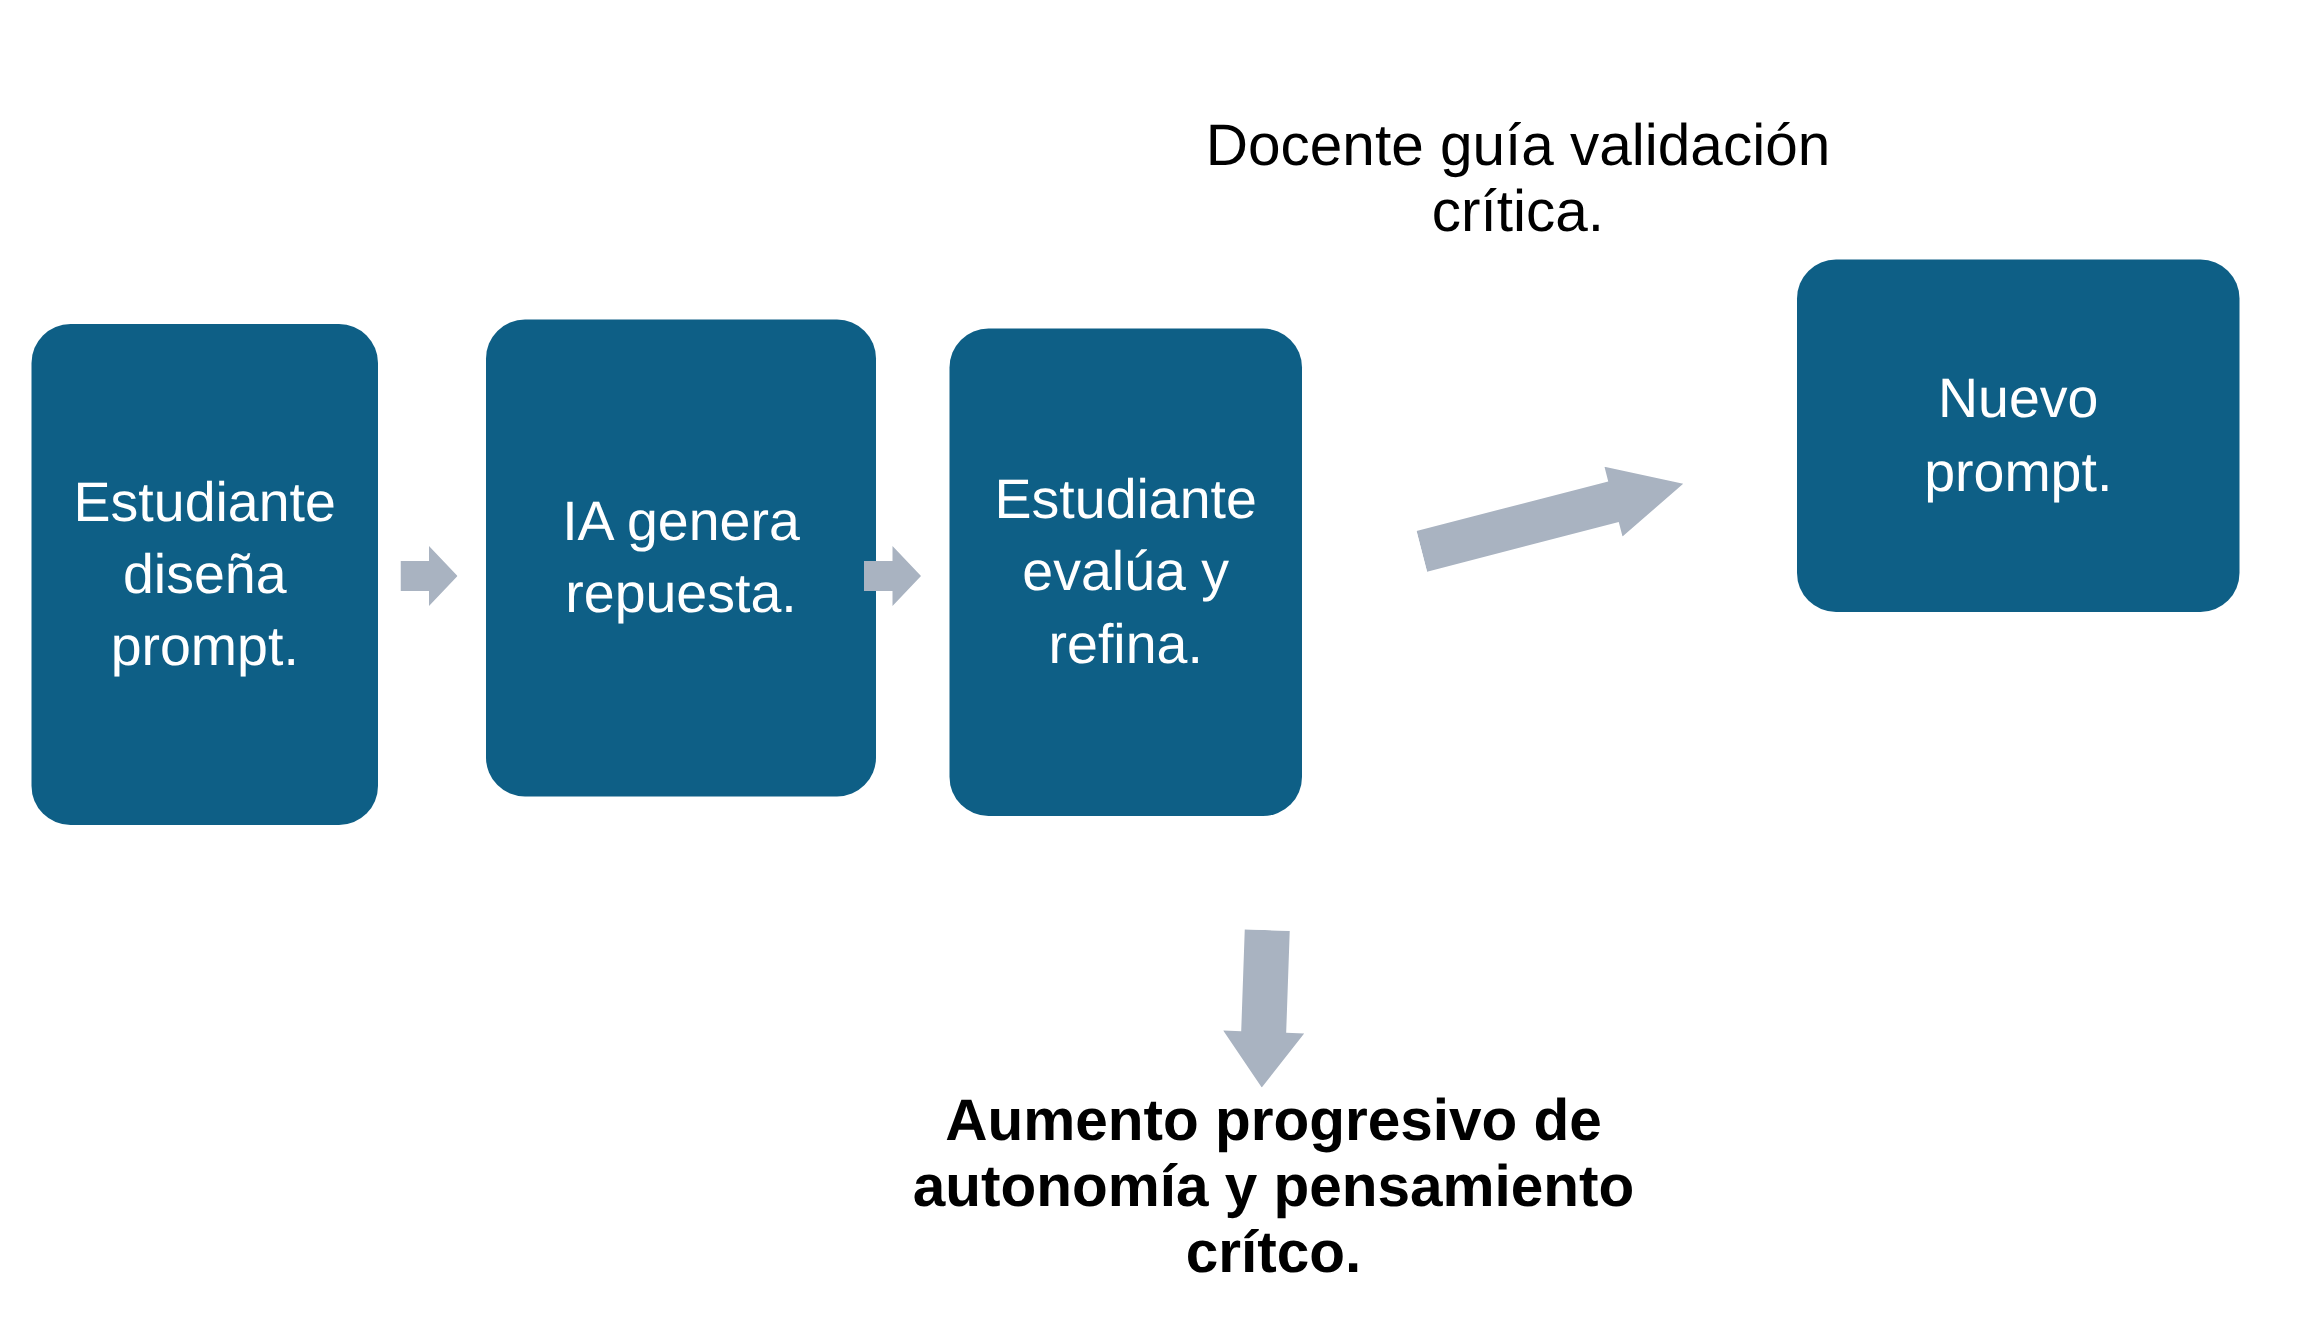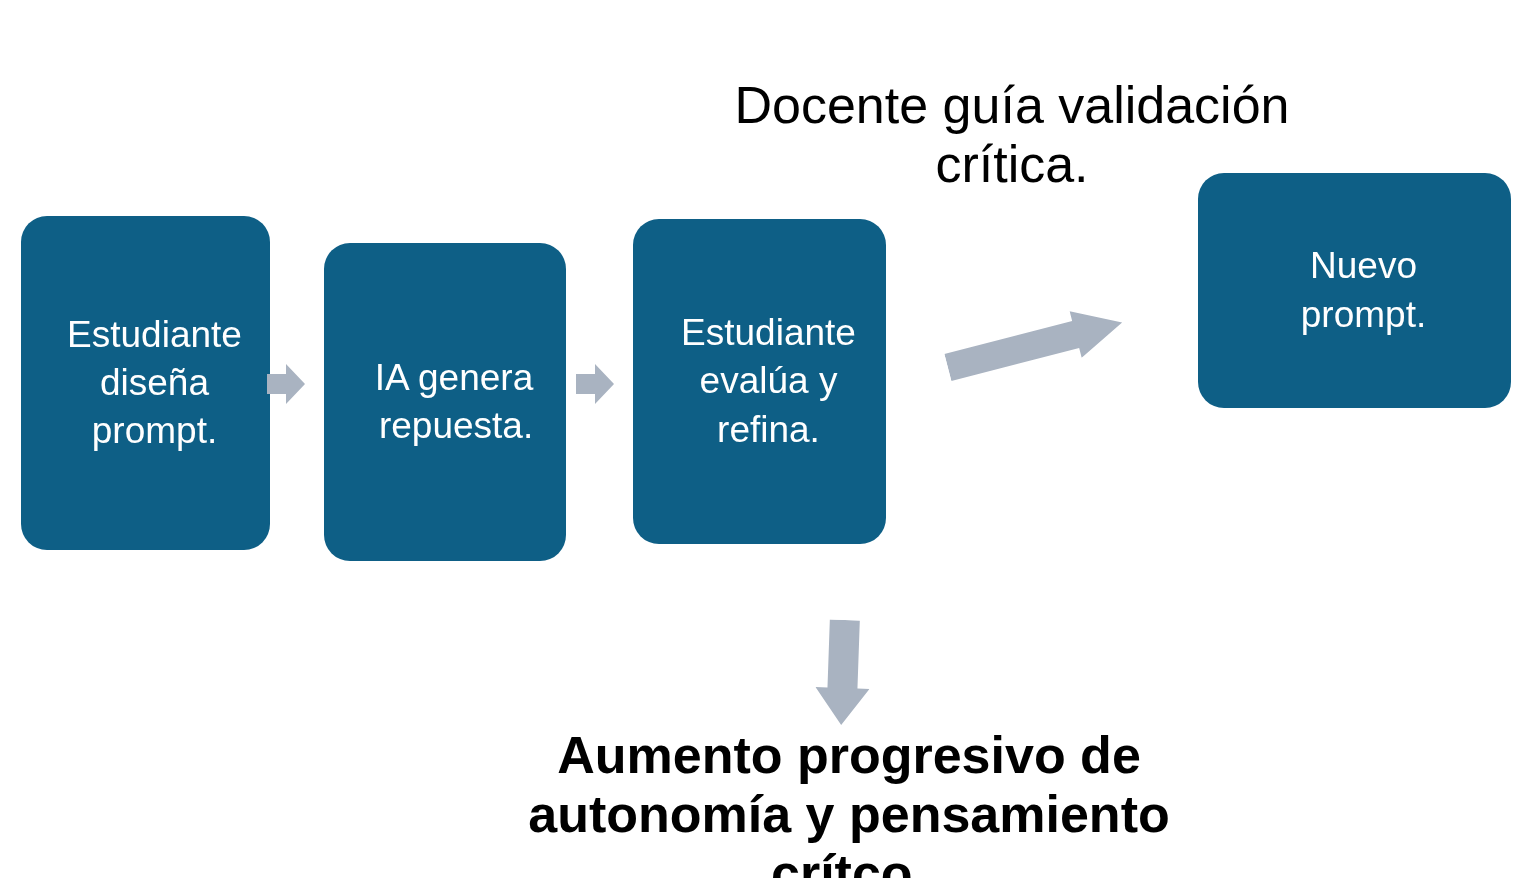--- a/index.html
+++ b/index.html
@@ -11,21 +11,21 @@
     width: 1536px;
     height: 878px;
     background: var(--page-bg, #ffffff);
     font-family: "Liberation Sans", sans-serif;
     overflow: hidden;
   }
   .note {
     position: absolute;
     text-align: center;
     color: var(--note-text, #000000);
-    font-size: 52px;
+    font-size: 39px;
     line-height: 1.13;
     white-space: pre-line;
   }
   #note-top {
     left: 712px;
     top: 76px;
     width: 600px;
   }
   #note-bottom {
     left: 499px;
@@ -38,24 +38,23 @@
     background: var(--box-fill, #0E5F86);
     border-radius: 26px;
     display: flex;
     align-items: center;
     justify-content: center;
     color: var(--box-text, #ffffff);
     font-size: 37px;
     line-height: 1.3;
     text-align: center;
     white-space: pre-line;
-    padding-left: 18px;
   }
   #step-1-box { left: 21px;   top: 216px; width: 231px; height: 334px; }
-  #step-2-box { left: 324px;  top: 243px; width: 224px; height: 318px; text-align: right; }
+  #step-2-box { left: 324px;  top: 213px; width: 260px; height: 318px; }
   #step-3-box { left: 633px;  top: 219px; width: 235px; height: 325px; }
   #step-4-box { left: 1198px; top: 173px; width: 295px; height: 235px; }
 
   .arrow {
     position: absolute;
   }
   #arrow-1 { left: 267px; top: 361px; }
   #arrow-2 { left: 576px; top: 361px; }
   #arrow-diagonal {
     left: 945px;

